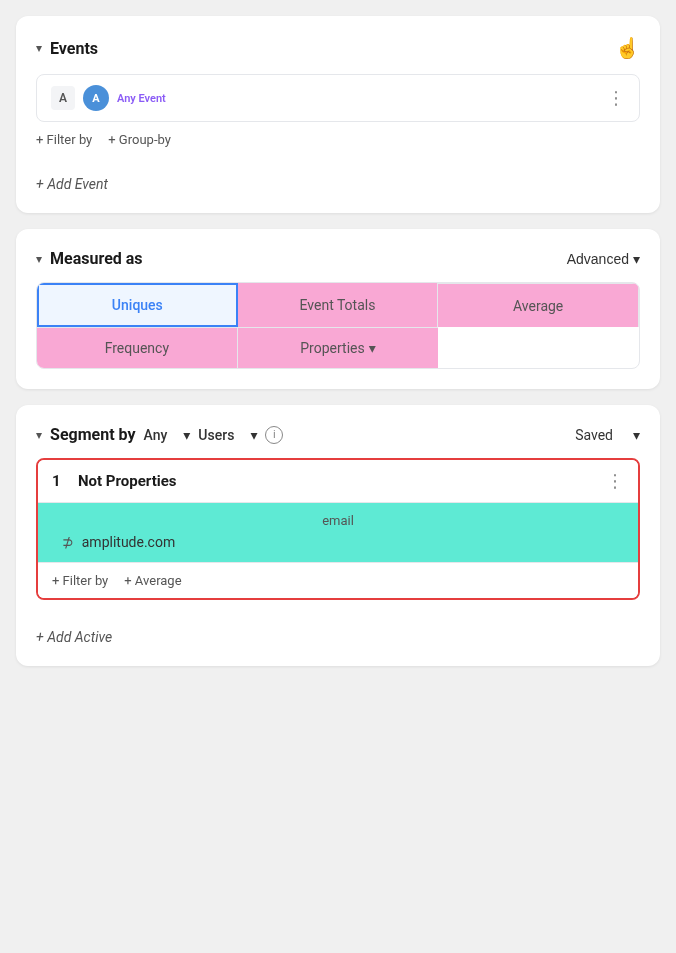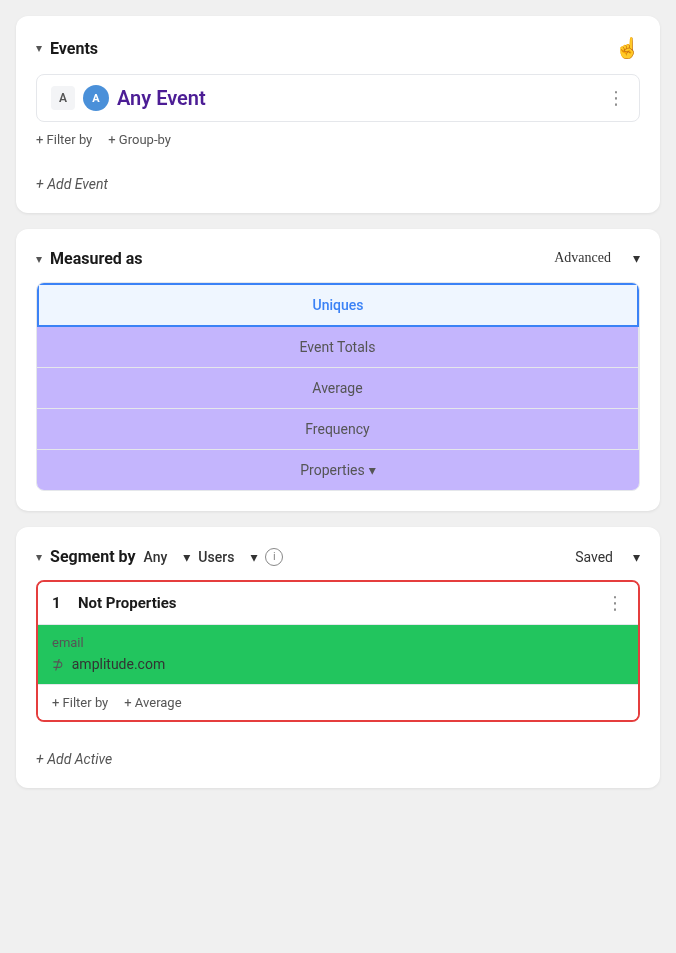--- a/index.html
+++ b/index.html
@@ -76,23 +76,23 @@
       justify-content: center;
       flex-shrink: 0;
     }
     .event-icon-circle span {
       color: #fff;
       font-size: 11px;
       font-weight: 700;
     }
     .event-name {
       flex: 1;
-      font-size: 20px;
+      font-size: 11px;
       font-weight: 600;
-      color: #4c1d95;
+      color: #8b5cf6;
     }
     .three-dots {
       color: #888;
       font-size: 18px;
       cursor: pointer;
       line-height: 1;
     }
     .filter-row {
       display: flex;
       gap: 16px;
@@ -114,43 +114,43 @@
 
     
     .touch-icon {
       font-size: 20px;
       color: #333;
     }
 
     
     .advanced-btn {
       display: flex;
-      gap: 22px;
+      gap: 4px;
       font-size: 14px;
       color: #333;
       cursor: pointer;
       background: none;
       border: none;
-      font-family: Liberation Serif, serif;
+      font-family: Liberation Sans, sans-serif;
     }
     .measured-grid {
       display: grid;
-      grid-template-columns: 1fr;
+      grid-template-columns: 1fr 1fr 1fr;
       border: 1px solid #e5e7eb;
       border-radius: 8px;
       overflow: hidden;
     }
     .measured-cell {
       padding: 12px 8px;
       text-align: center;
       font-size: 14px;
       color: #555;
       cursor: pointer;
       border: none;
-      background: #c4b5fd;
+      background: #f9a8d4;
       font-family: inherit;
     }
     .measured-cell:not(:last-child) {
       border-right: 1px solid #e5e7eb;
     }
     .measured-row-bottom {
       border-top: 1px solid #e5e7eb;
     }
     .measured-cell.active {
       color: #3b82f6;
@@ -230,23 +230,24 @@
       color: #1a1a1a;
       min-width: 16px;
     }
     .segment-title {
       flex: 1;
       font-size: 15px;
       font-weight: 700;
       color: #1a1a1a;
     }
     .segment-box-body {
-      padding: 10px 14px 12px;
+      padding: 10px 24px 12px;
       border-top: 1px solid #e5e7eb;
-      background: #22c55e;
+      background: #5eead4;
+      text-align: center;
     }
     .segment-email-label {
       font-size: 13px;
       color: #555;
       margin-bottom: 6px;
     }
     .segment-condition-row {
       display: flex;
       align-items: center;
       gap: 8px;

